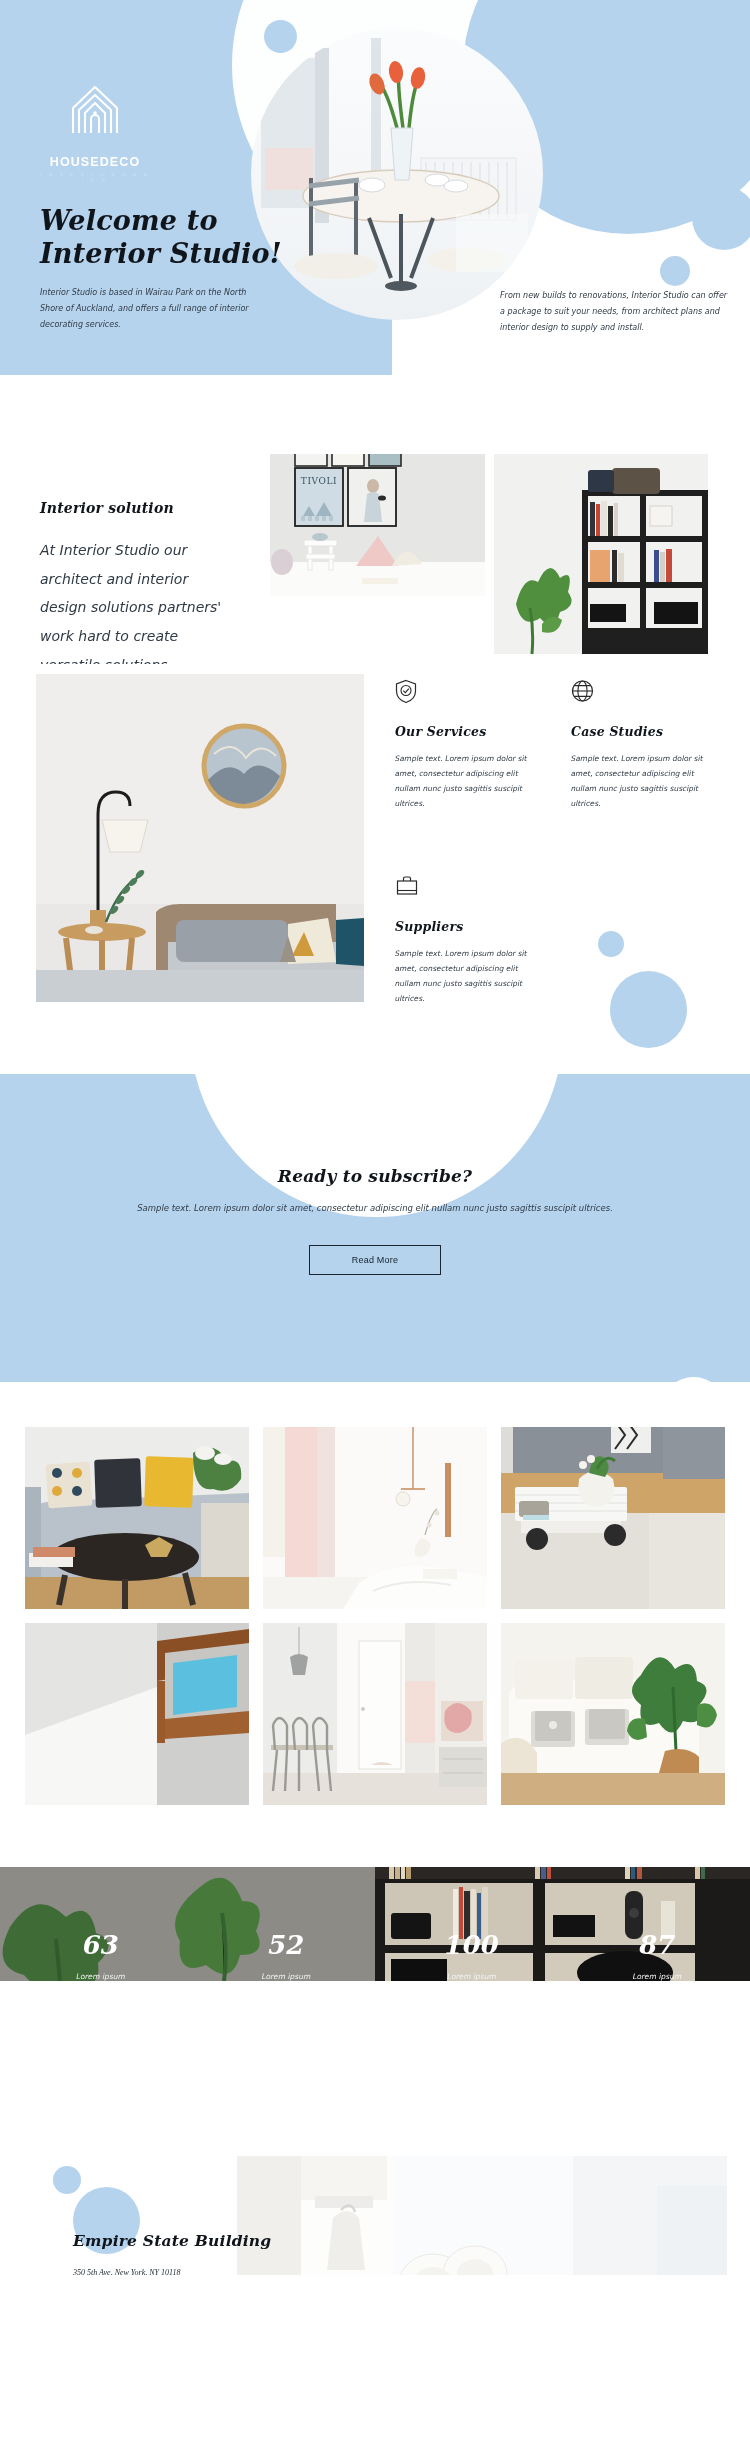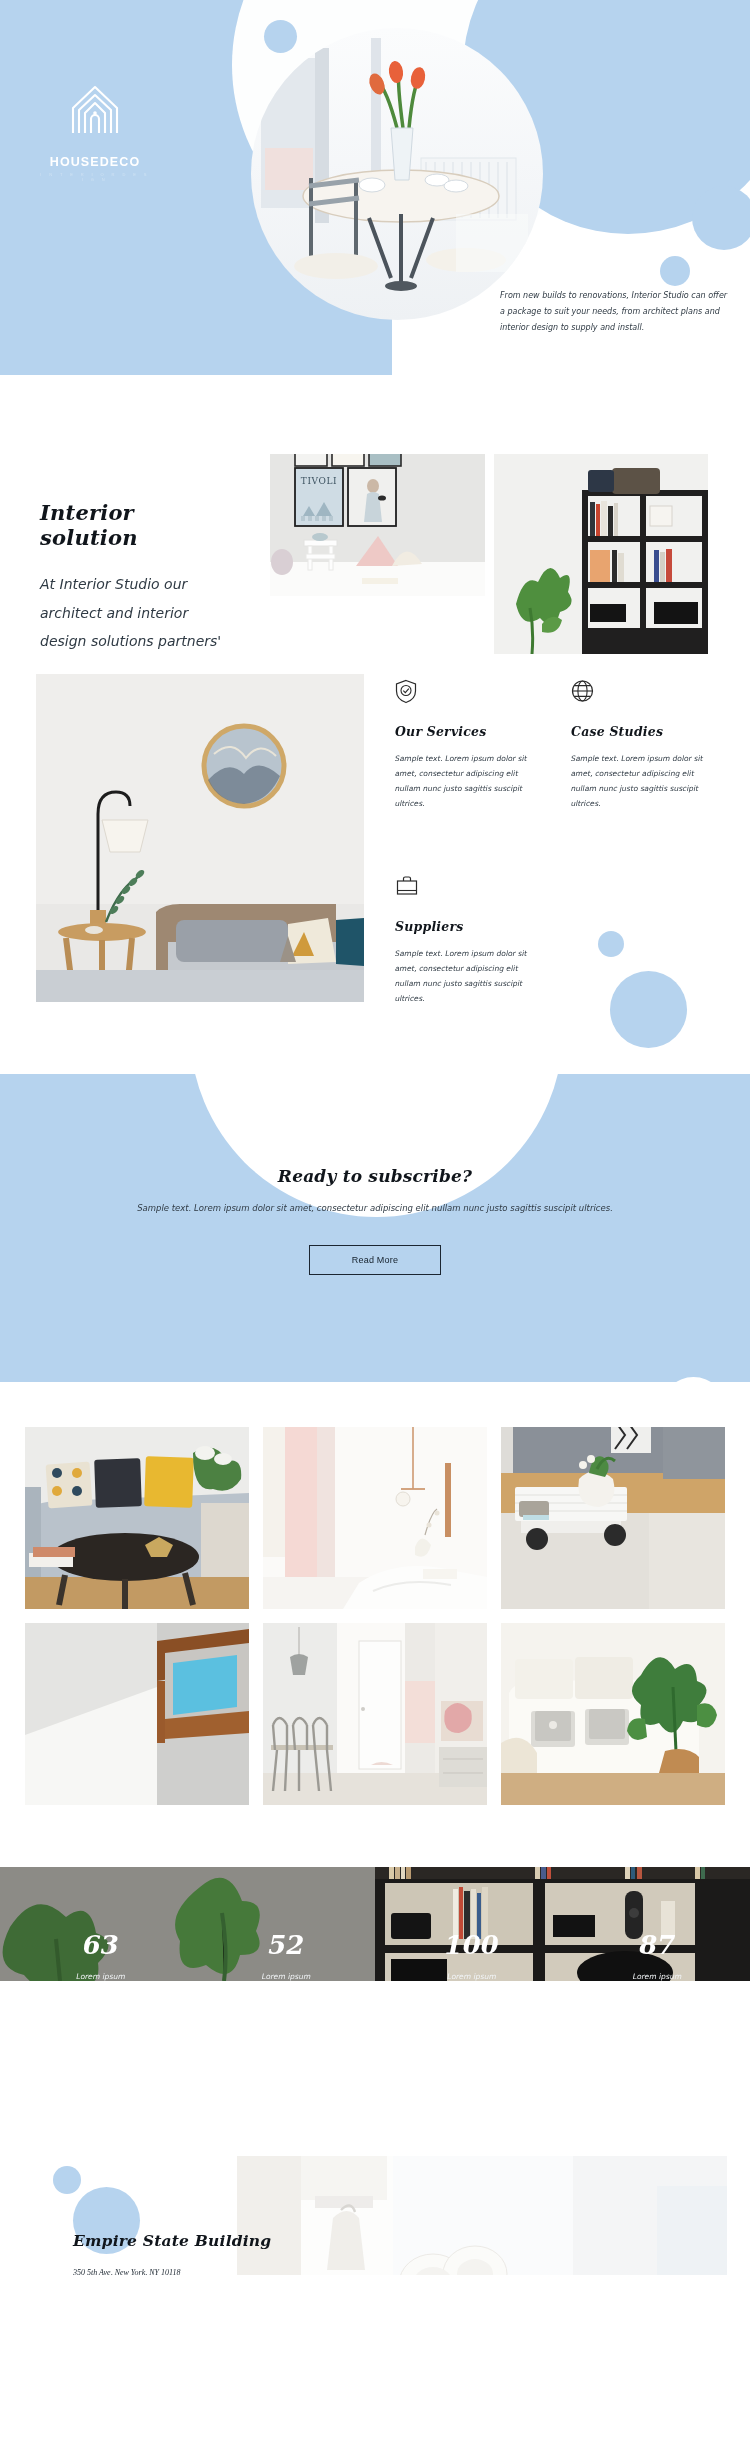--- a/index.html
+++ b/index.html
@@ -85,21 +85,21 @@
     font-size:8px; line-height:2.0;
   }
   .hero-copy-right {
     position:absolute; left:500px; top:288px; width:230px;
     font-size:8px; line-height:2.0;
   }
 
   
   .solution { position:relative; height:240px; background:#fff; }
   .solution-text { position:absolute; left:40px; top:76px; width:190px; }
-  .solution-title { font-size:21px; margin-bottom:20px; }
+  .solution-title { font-size:14px; margin-bottom:20px; }
   .solution-copy { font-size:14px; line-height:2.05; }
   .solution-img-a { position:absolute; left:270px; top:30px; width:215px; height:142px; overflow:hidden; }
   .solution-img-b { position:absolute; left:494px; top:30px; width:214px; height:200px; overflow:hidden; }
 
   
   .services { position:relative; height:410px; background:#fff; overflow:hidden; }
   .services .blob-small {
     position:absolute; left:598px; top:267px; width:26px; height:26px;
     border-radius:50%; background:#b6d3ee;
   }
@@ -236,21 +236,26 @@
           <path d="M12 50 V27 L28 12 L44 27 V50"></path>
           <path d="M18 50 V30 L28 20 L38 30 V50"></path>
           <path d="M24 50 V36 a4 4 0 0 1 8 0 V50"></path>
         </g>
         <circle cx="28" cy="30" r="1.8" fill="#ffffff"></circle>
       </svg>
       <div class="logo-name">HOUSEDECO</div>
       <div class="logo-sub">I N T E R I O R   D E S I G N</div>
     </div>
 
-
+    <h1 class="hero-heading script-title">
+      <span>Welcome to</span><br>
+      <span>Interior Studio!</span>
+    </h1>
+
+    <p class="hero-copy body-text">Interior Studio is based in Wairau Park on the North Shore of Auckland, and offers a full range of interior decorating services.</p>
     <p class="hero-copy-right body-text">From new builds to renovations, Interior Studio can offer a package to suit your needs, from architect plans and interior design to supply and install.</p>
   </section>
 
   <section class="solution">
     <div class="solution-text">
       <h2 class="solution-title script-title">Interior solution</h2>
       <p class="solution-copy body-text">At Interior Studio our architect and interior design solutions partners' work hard to create versatile solutions, creative designs and great buildings our customers will love.</p>
     </div>
 
     <div class="solution-img-a">

